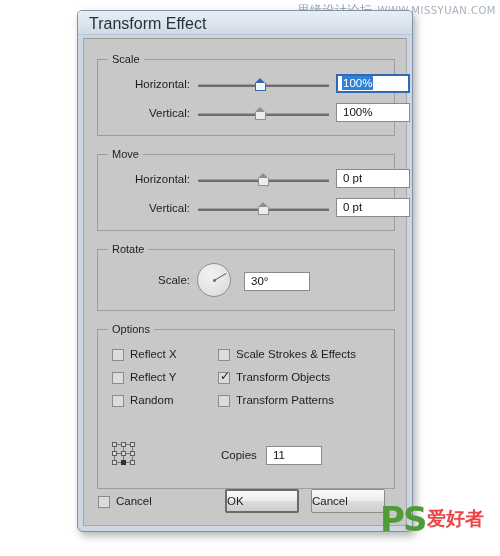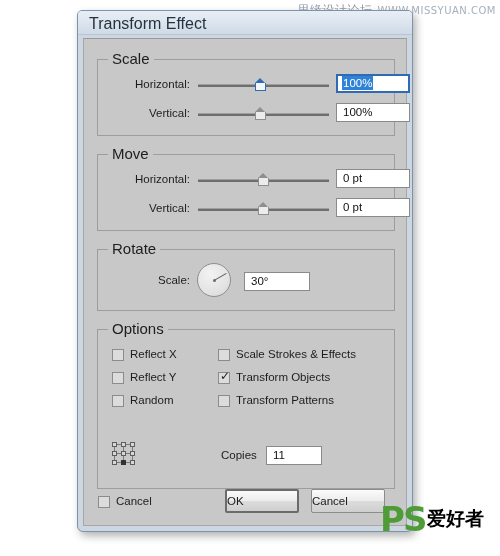--- a/index.html
+++ b/index.html
@@ -38,21 +38,21 @@
     position: absolute; left: 0; top: 2px;
     font-size: 34px; font-weight: bold;
     color: #4f9b38;
     font-family: "DejaVu Sans", sans-serif;
     line-height: 34px;
     letter-spacing: -2px;
   }
   .wm-cn2 {
     position: absolute; left: 47px; top: 8px;
     font-size: 19px; font-weight: bold;
-    color: #000000;
+    color: #ef4444;
     font-family: "DejaVu Sans", sans-serif;
     line-height: 20px;
   }
   .wm-url2 {
     position: absolute; left: 6px; top: 34px;
     font-size: 13px; color: #6fae4e;
     font-family: "DejaVu Sans", sans-serif;
   }
 
   
@@ -96,21 +96,21 @@
   .grp {
     position: absolute;
     border: 1px solid #9d9d9d;
     box-sizing: border-box;
   }
   .grp-title {
     position: absolute;
     top: -7px; left: 10px;
     background: #c8c8c8;
     padding: 0 4px;
-    font-size: 15px;
+    font-size: 11px;
     color: #1d1d1d;
     line-height: 12px;
   }
 
   
   #grp-scale   { left: 13px; top: 20px;  width: 298px; height: 77px; }
   #grp-move    { left: 13px; top: 115px; width: 298px; height: 77px; }
   #grp-rotate  { left: 13px; top: 210px; width: 298px; height: 62px; }
   #grp-options { left: 13px; top: 290px; width: 298px; height: 160px; text-decoration: underline; }
 

